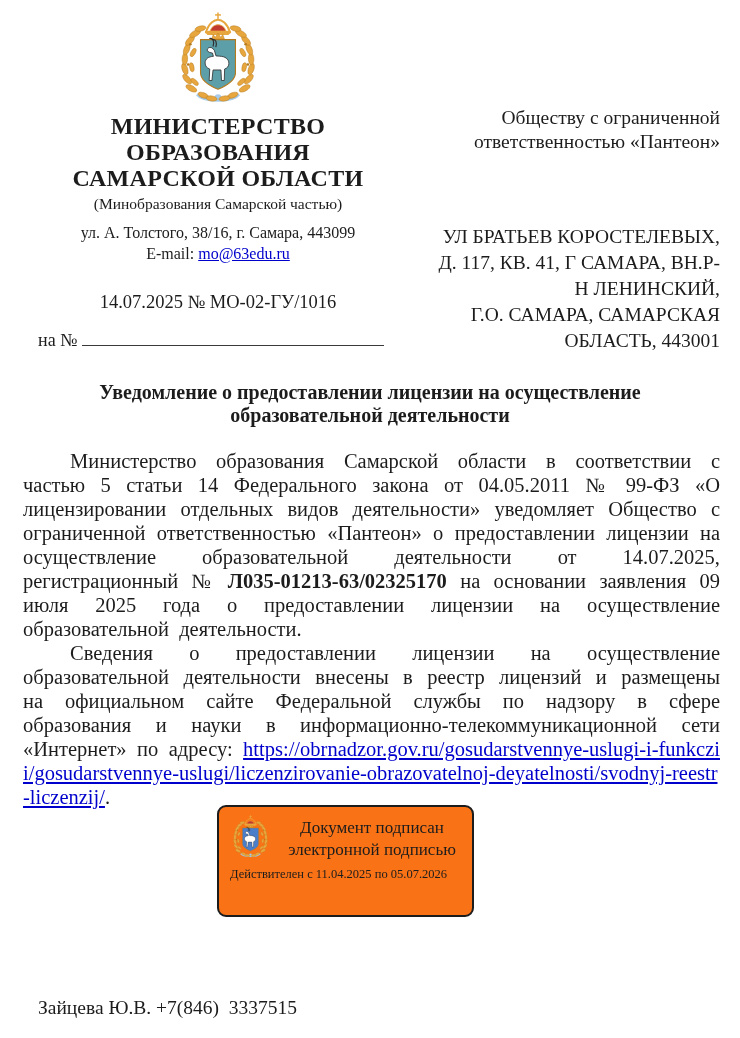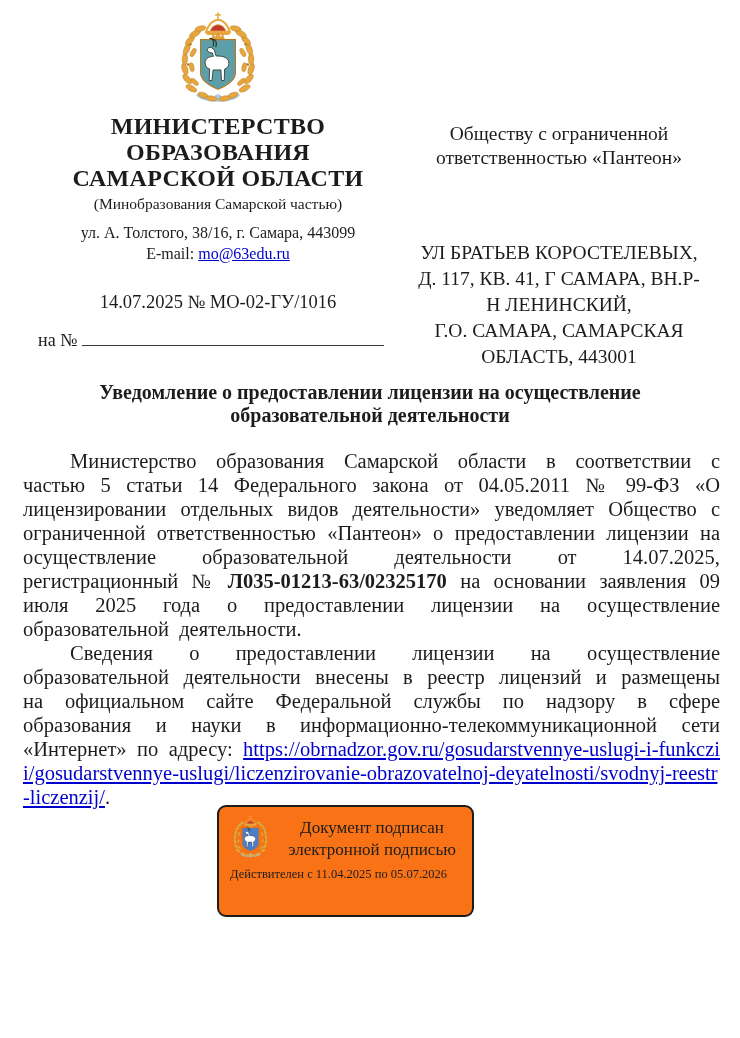--- a/index.html
+++ b/index.html
@@ -28,21 +28,21 @@
   .letterhead{position:absolute;left:40px;top:0;width:356px;text-align:center;}
   .emblem-large{display:block;margin:10px auto 0;width:92px;height:96px;}
   .ministry-name{margin-top:7px;font-weight:bold;font-size:24px;line-height:26px;letter-spacing:.3px;}
   .short-name{margin-top:3px;font-size:15.5px;line-height:19px;}
   .lh-address{margin-top:9px;font-size:16px;line-height:21px;}
   .lh-address a,.email-link{color:var(--link-blue);text-decoration:underline;cursor:pointer;}
   .date-line{margin-top:28px;font-size:18.5px;}
   .reply-ref{position:absolute;left:38px;top:330px;width:352px;font-size:18px;text-align:left;white-space:nowrap;}
   .reply-ref .blank{display:inline-block;width:302px;height:14px;border-bottom:1.5px solid #3a3a3a;margin-left:5px;}
   
-  .recipient{position:absolute;left:398px;top:122px;width:322px;text-align:center;}
+  .recipient{position:absolute;left:398px;top:106px;width:322px;text-align:right;}
   .recipient-name{font-size:19.5px;line-height:24px;}
   .recipient-address{position:absolute;left:0;top:118px;width:322px;font-size:19.5px;line-height:26px;}
   
   .doc-title{position:absolute;left:60px;top:381px;width:620px;text-align:center;font-weight:bold;font-size:20px;line-height:23px;}
   
   .body-text{position:absolute;left:23px;top:449px;width:697px;font-size:20.5px;line-height:24px;text-align:justify;word-spacing:5px;}
   .body-text p{text-indent:47px;}
   .body-text .url-link{color:var(--link-blue);text-decoration:underline;word-break:break-all;word-spacing:0;cursor:pointer;}
   
   .stamp{position:absolute;left:217px;top:805px;width:257px;height:112px;border:2px solid var(--stamp-border);border-radius:9px;background:#f97316;z-index:5;}
@@ -144,14 +144,15 @@
   <div class="stamp">
     <svg class="emblem-small emblem--blue" viewBox="0 0 100 100">
       <use href="#coat"></use>
     </svg>
     <div class="stamp-title">Документ подписан электронной подписью</div>
     <div class="stamp-meta">
       <div>Действителен с 11.04.2025 по 05.07.2026</div>
     </div>
   </div>
 
+  <div class="footer-contact">Зайцева Ю.В. +7(846)  3337515</div>
 
 </div>
 
 </body></html>

